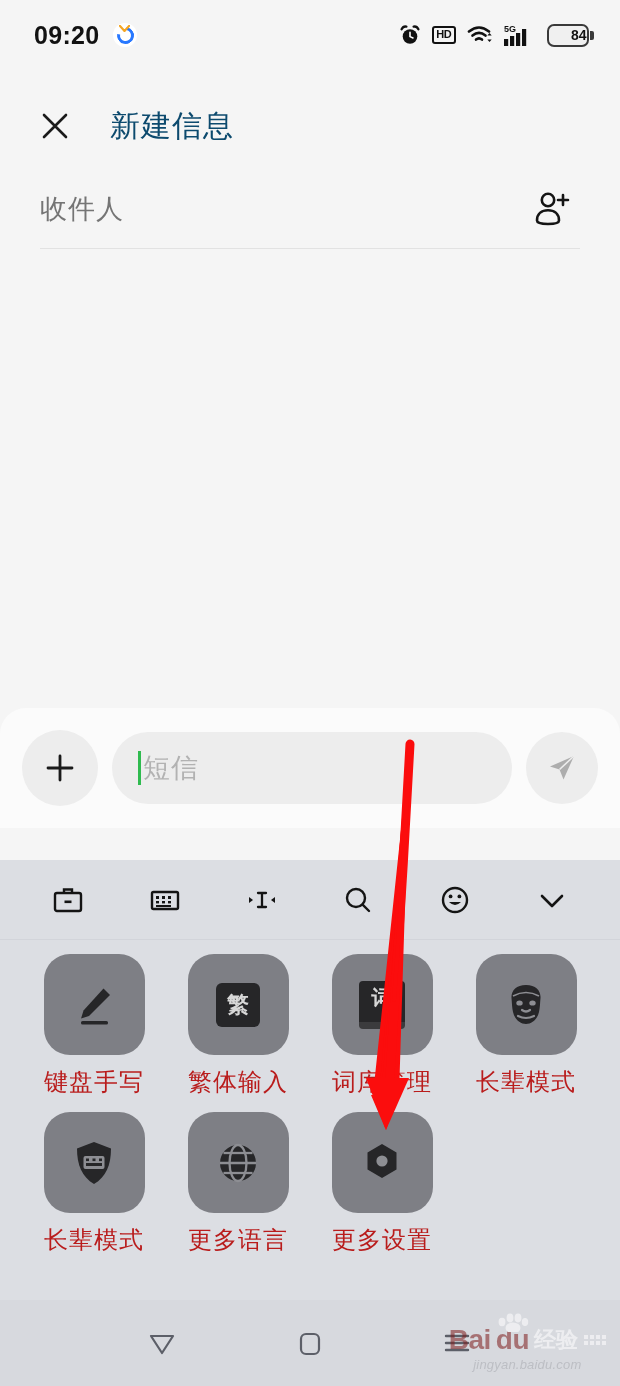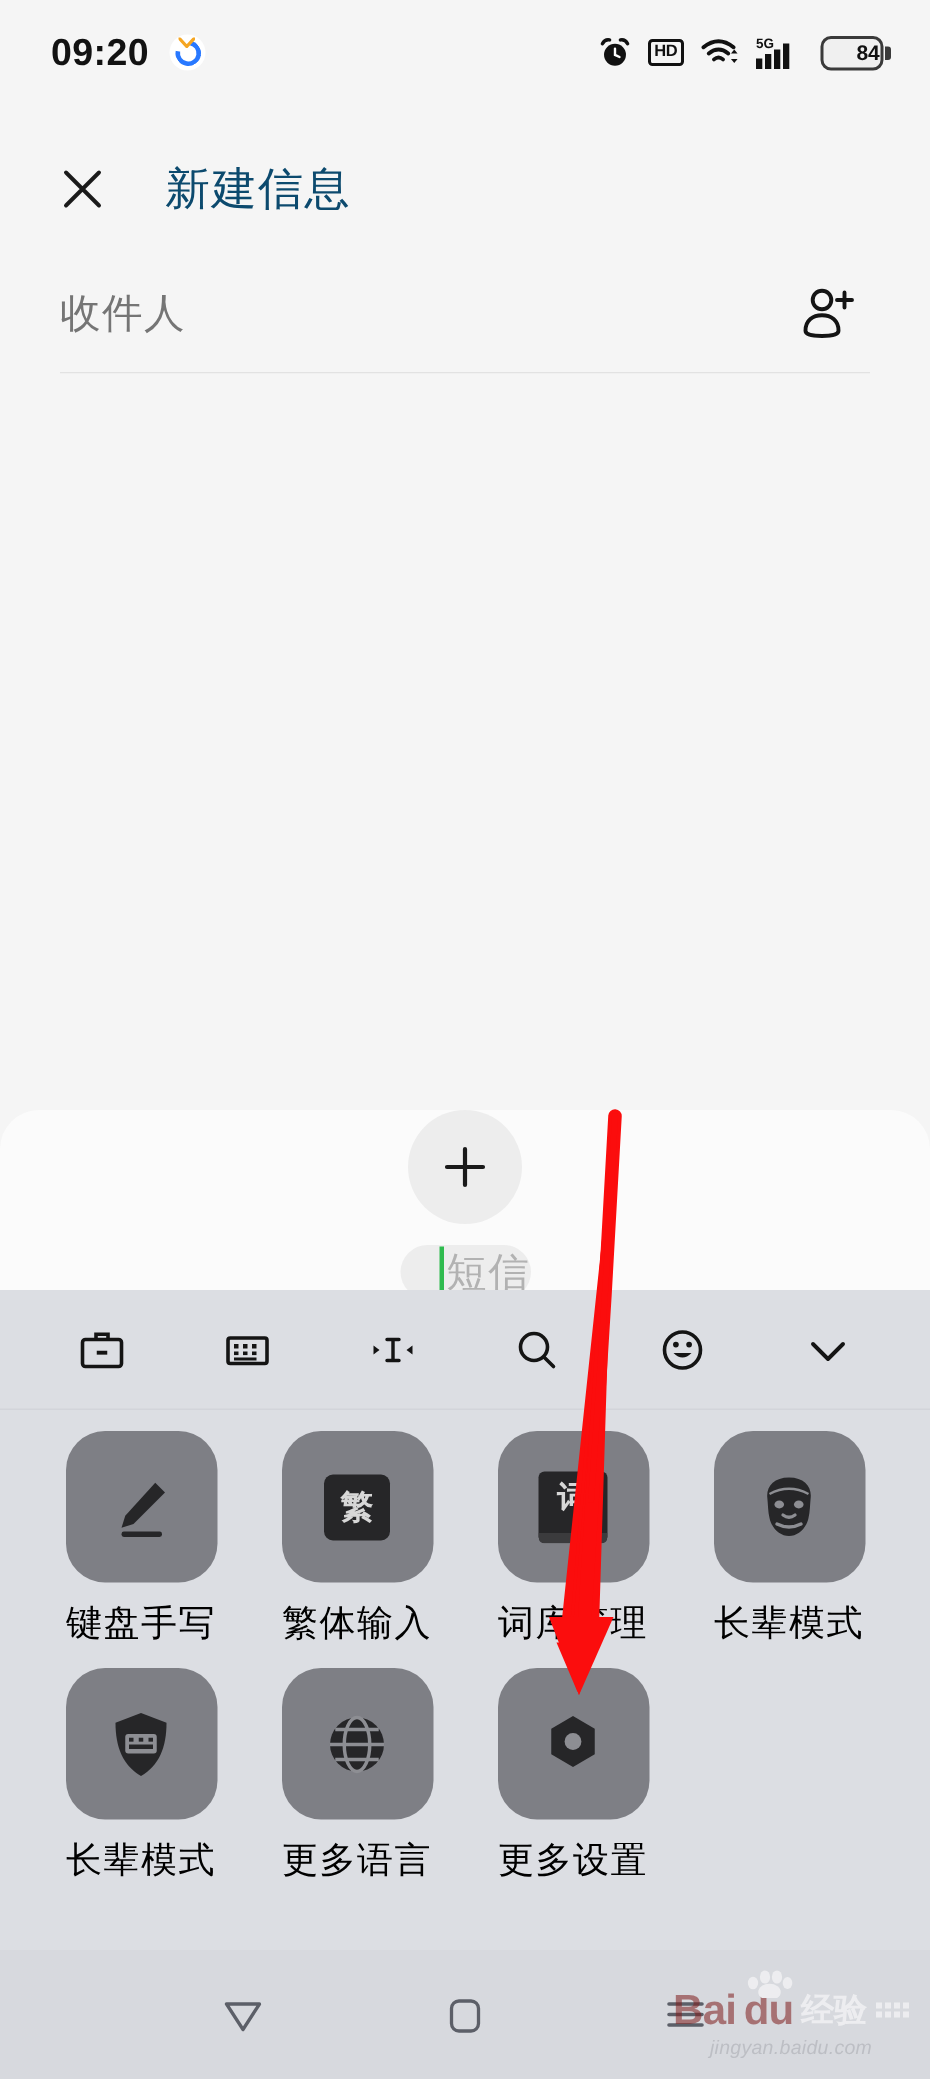--- a/index.html
+++ b/index.html
@@ -163,30 +163,29 @@
     position: absolute;
     top: 249px; left: 0;
     width: 620px;
     height: 491px;
     background: #f5f5f5;
   }
 
   
   .input-panel {
     position: absolute;
-    top: 740px; left: 0;
+    top: 708px; left: 0;
     width: 620px;
     height: 120px;
     background: #fbfbfb;
     border-radius: 26px 26px 0 0;
     display: flex;
     align-items: center;
     padding: 0 22px;
     gap: 14px;
-    flex-direction: column;
   }
   .plus-btn {
     width: 76px; height: 76px;
     border-radius: 50%;
     background: #ededed;
     display: flex; align-items: center; justify-content: center;
     flex: 0 0 auto;
     cursor: pointer;
   }
   .msg-field {
@@ -259,21 +258,21 @@
     width: 101px; height: 101px;
     border-radius: 26px;
     background: #7e7f85;
     display: flex;
     align-items: center;
     justify-content: center;
   }
   .kb-label {
     margin-top: 11px;
     font-size: 24px;
-    color: #000000;
+    color: #b91c1c;
     letter-spacing: 1px;
   }
   .glyph-box {
     width: 44px; height: 44px;
     border-radius: 6px;
     background: #262628;
     display: flex; align-items: center; justify-content: center;
     color: #d7d7d7;
     font-size: 22px;
     font-weight: bold;

